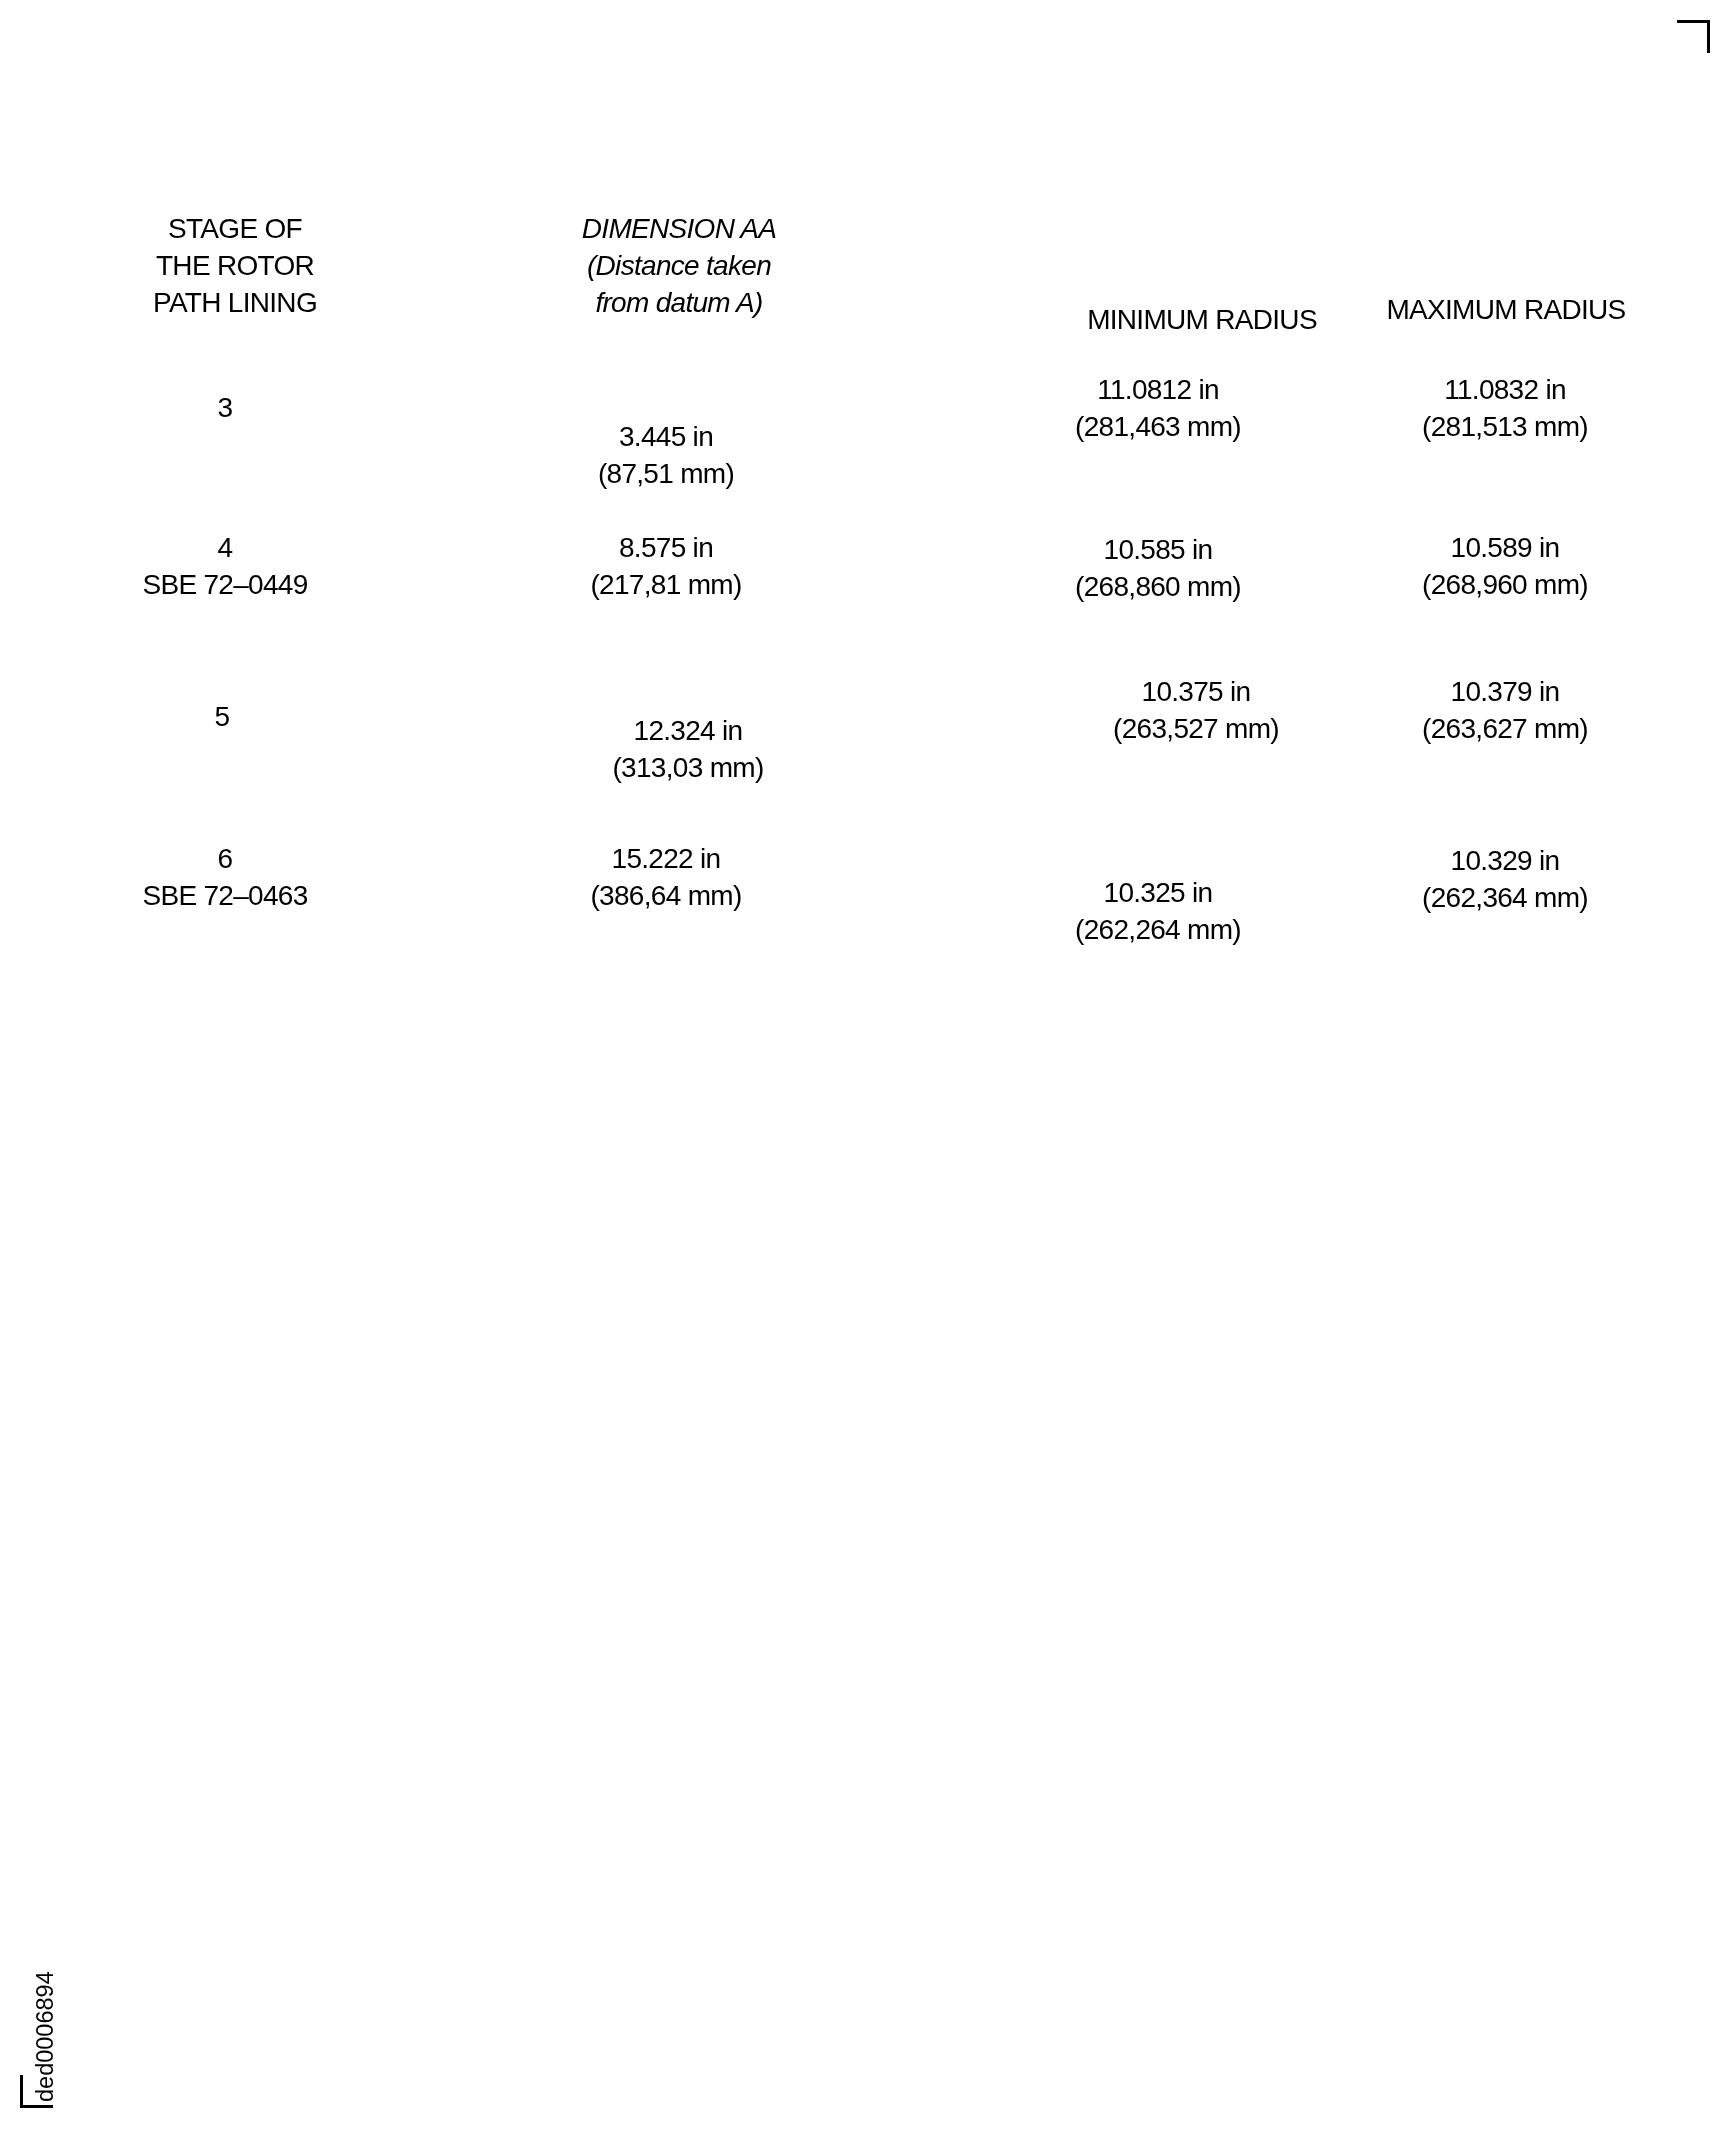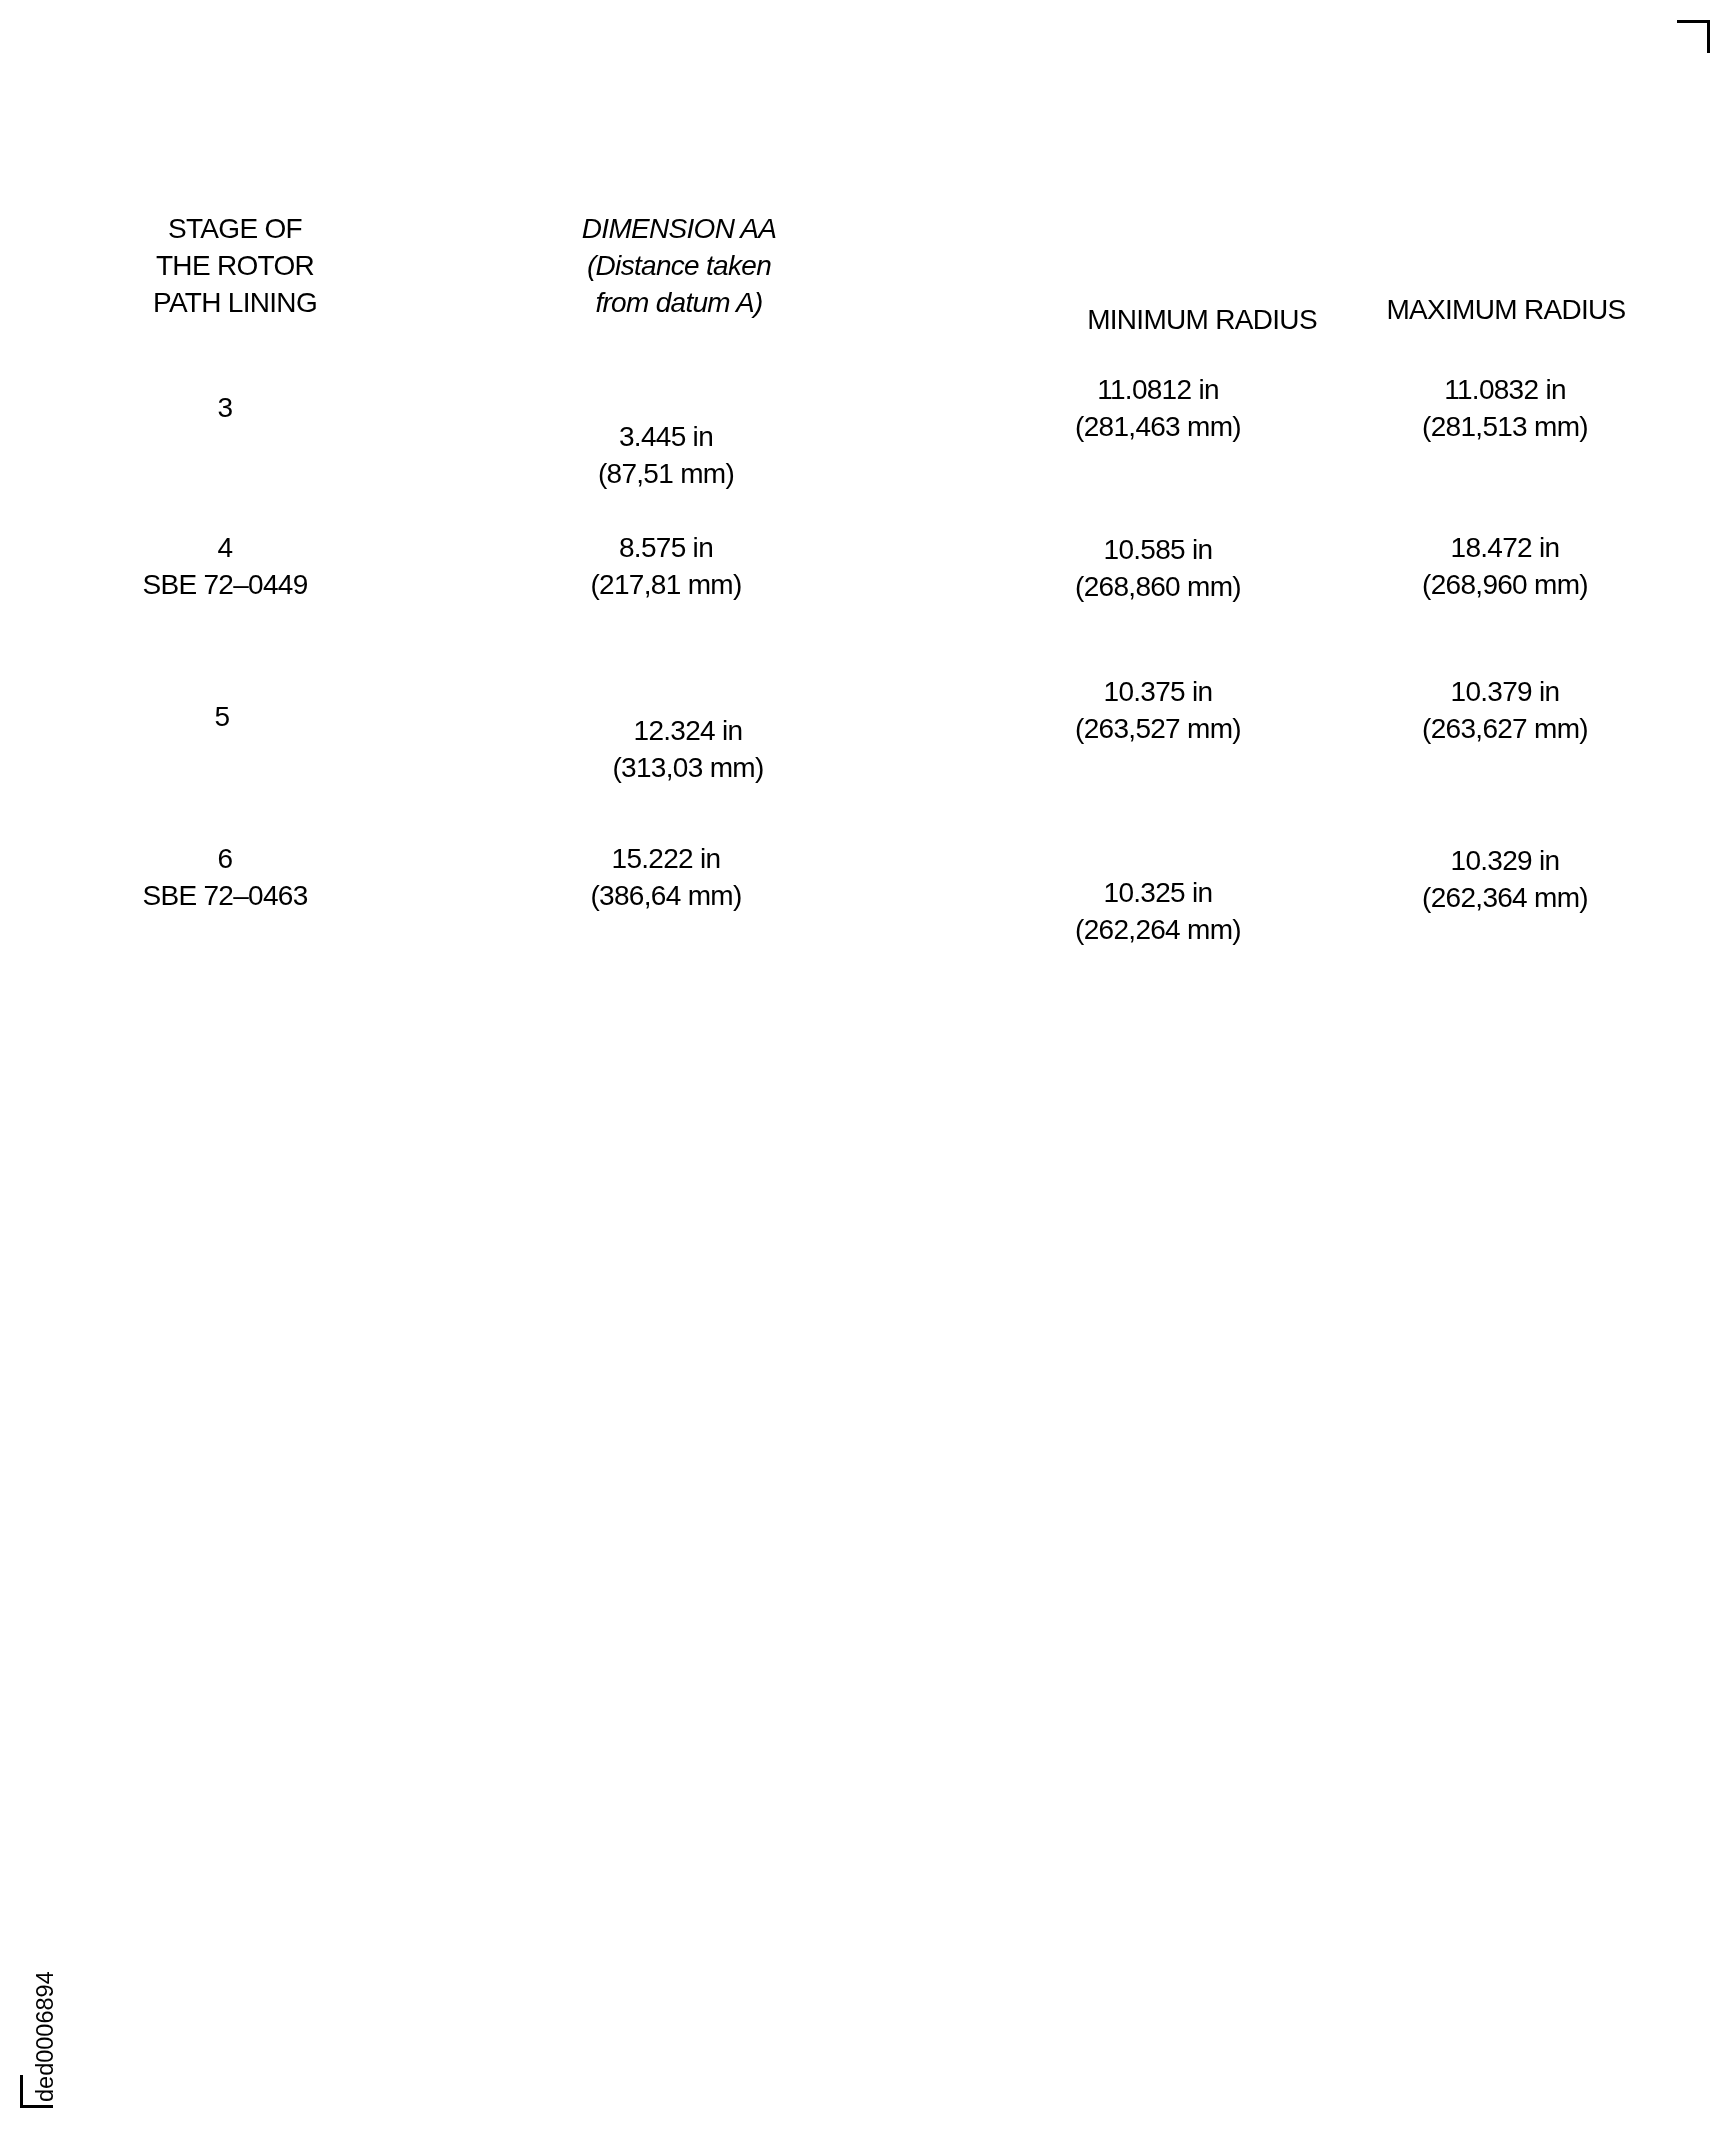--- a/index.html
+++ b/index.html
@@ -55,30 +55,30 @@
 </div>
 <div class="t" style="left:666px; top:529px;">
   <span class="line">8.575 in</span>
   <span class="line">(217,81 mm)</span>
 </div>
 <div class="t" style="left:1158px; top:531px;">
   <span class="line">10.585 in</span>
   <span class="line">(268,860 mm)</span>
 </div>
 <div class="t" style="left:1505px; top:529px;">
-  <span class="line">18.472 in</span>
+  <span class="line">10.589 in</span>
   <span class="line">(268,960 mm)</span>
 </div>
 
 <div class="t" style="left:222px; top:698px;">5</div>
 <div class="t" style="left:688px; top:673px;margin-top:39px;">
   <span class="line">12.324 in</span>
   <span class="line">(313,03 mm)</span>
 </div>
-<div class="t" style="left:1158px; top:673px;">
+<div class="t" style="left:1196px; top:673px;">
   <span class="line">10.375 in</span>
   <span class="line">(263,527 mm)</span>
 </div>
 <div class="t" style="left:1505px; top:673px;">
   <span class="line">10.379 in</span>
   <span class="line">(263,627 mm)</span>
 </div>
 
 <div class="t" style="left:225px; top:840px;">
   <span class="line">6</span>

